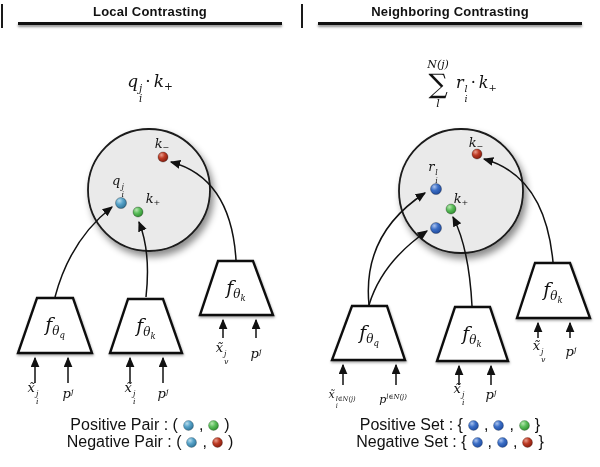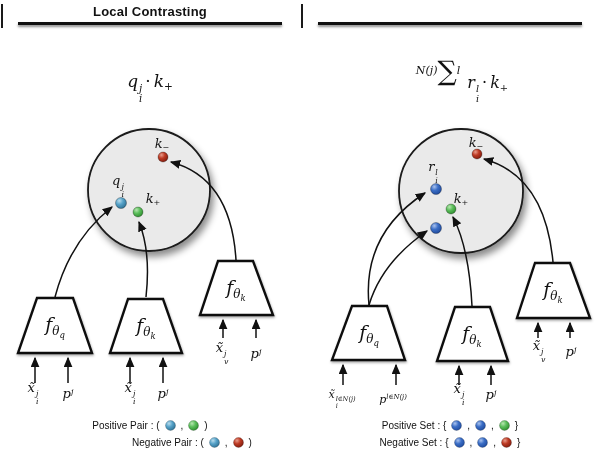--- a/index.html
+++ b/index.html
@@ -23,33 +23,33 @@
            font-size:0.60em; line-height:1.05; vertical-align:-0.45em; margin-left:1px; font-style:italic; }
   .stack .up, .stack .dn { display:block; }
   .msup { font-size:0.62em; position:relative; top:-0.55em; }
   .msub { font-size:0.62em; position:relative; top:0.30em; }
   .op   { font-style:normal; padding:0 3px; }
 
   .formula-left { position:absolute; top:71px; left:0; width:100%; text-align:center; font-size:17px; }
 
   .formula-sum { position:absolute; top:58px; left:0; width:100%; display:flex;
                  justify-content:center; align-items:flex-start; transform:translateX(12px); }
-  .sumcol { display:flex; align-items:center; font-size:11px; }
+  .sumcol { display:flex; flex-direction:column; align-items:center; font-size:11px; }
   .sumsym { font-size:27px; line-height:0.95; font-family:"DejaVu Serif","DejaVu Sans",serif; font-style:normal; }
   .sumrest { font-size:16px; margin-left:7px; margin-top:15px; }
 
   .ptlabel { position:absolute; transform:translate(-50%,-50%); font-size:13px; white-space:nowrap; }
   .enclabel { position:absolute; transform:translate(-50%,-50%); font-size:19px; white-space:nowrap; }
   .eth  { font-size:12px; vertical-align:-4px; }
   .eths { font-size:8.5px; vertical-align:-7px; }
   .inplabel { position:absolute; transform:translate(-50%,-50%); font-size:13px; white-space:nowrap; }
   .inplabel.small { font-size:11px; }
 
   .legend-row { position:absolute; left:0; width:100%; height:14px; display:flex;
-                justify-content:center; align-items:center; gap:5px; font-size:10px; }
+                justify-content:center; align-items:center; gap:5px; font-size:16px; }
   .legend-row .ldot { width:11px; height:11px; display:block; }
   .diagram { position:absolute; left:0; top:0; }
   .defs-holder { position:absolute; width:0; height:0; }
 </style>
 </head>
 <body>
 
 <div class="canvas">
 
   <svg class="defs-holder">
@@ -153,35 +153,36 @@
       <span>Positive Pair : (</span>
       <svg class="ldot" viewBox="0 0 11 11">
           <circle cx="5.5" cy="5.5" r="5" fill="url(#gBlueL)" stroke="rgba(0,0,0,0.3)" stroke-width="0.6"></circle>
         </svg>
       <span>,</span>
       <svg class="ldot" viewBox="0 0 11 11">
           <circle cx="5.5" cy="5.5" r="5" fill="url(#gGreen)" stroke="rgba(0,0,0,0.3)" stroke-width="0.6"></circle>
         </svg>
       <span>)</span>
     </div>
-    <div class="legend-row" style="top:435px;margin-left:42px;">
+    <div class="legend-row" style="top:435px;">
       <span>Negative Pair : (</span>
       <svg class="ldot" viewBox="0 0 11 11">
           <circle cx="5.5" cy="5.5" r="5" fill="url(#gBlueL)" stroke="rgba(0,0,0,0.3)" stroke-width="0.6"></circle>
         </svg>
       <span>,</span>
       <svg class="ldot" viewBox="0 0 11 11">
           <circle cx="5.5" cy="5.5" r="5" fill="url(#gRed)" stroke="rgba(0,0,0,0.3)" stroke-width="0.6"></circle>
         </svg>
       <span>)</span>
     </div>
   </div>
 
   <div class="panel panel-right">
     <div class="edge-tick"></div>
+    <div class="title">Neighboring Contrasting</div>
     <div class="rule"></div>
 
     <div class="formula-sum m">
       <span class="sumcol">
         <span class="up">N(j)</span>
         <span class="sumsym">∑</span>
         <span class="dn">l</span>
       </span>
       <span class="sumrest">
         <span>r</span><span class="stack">

